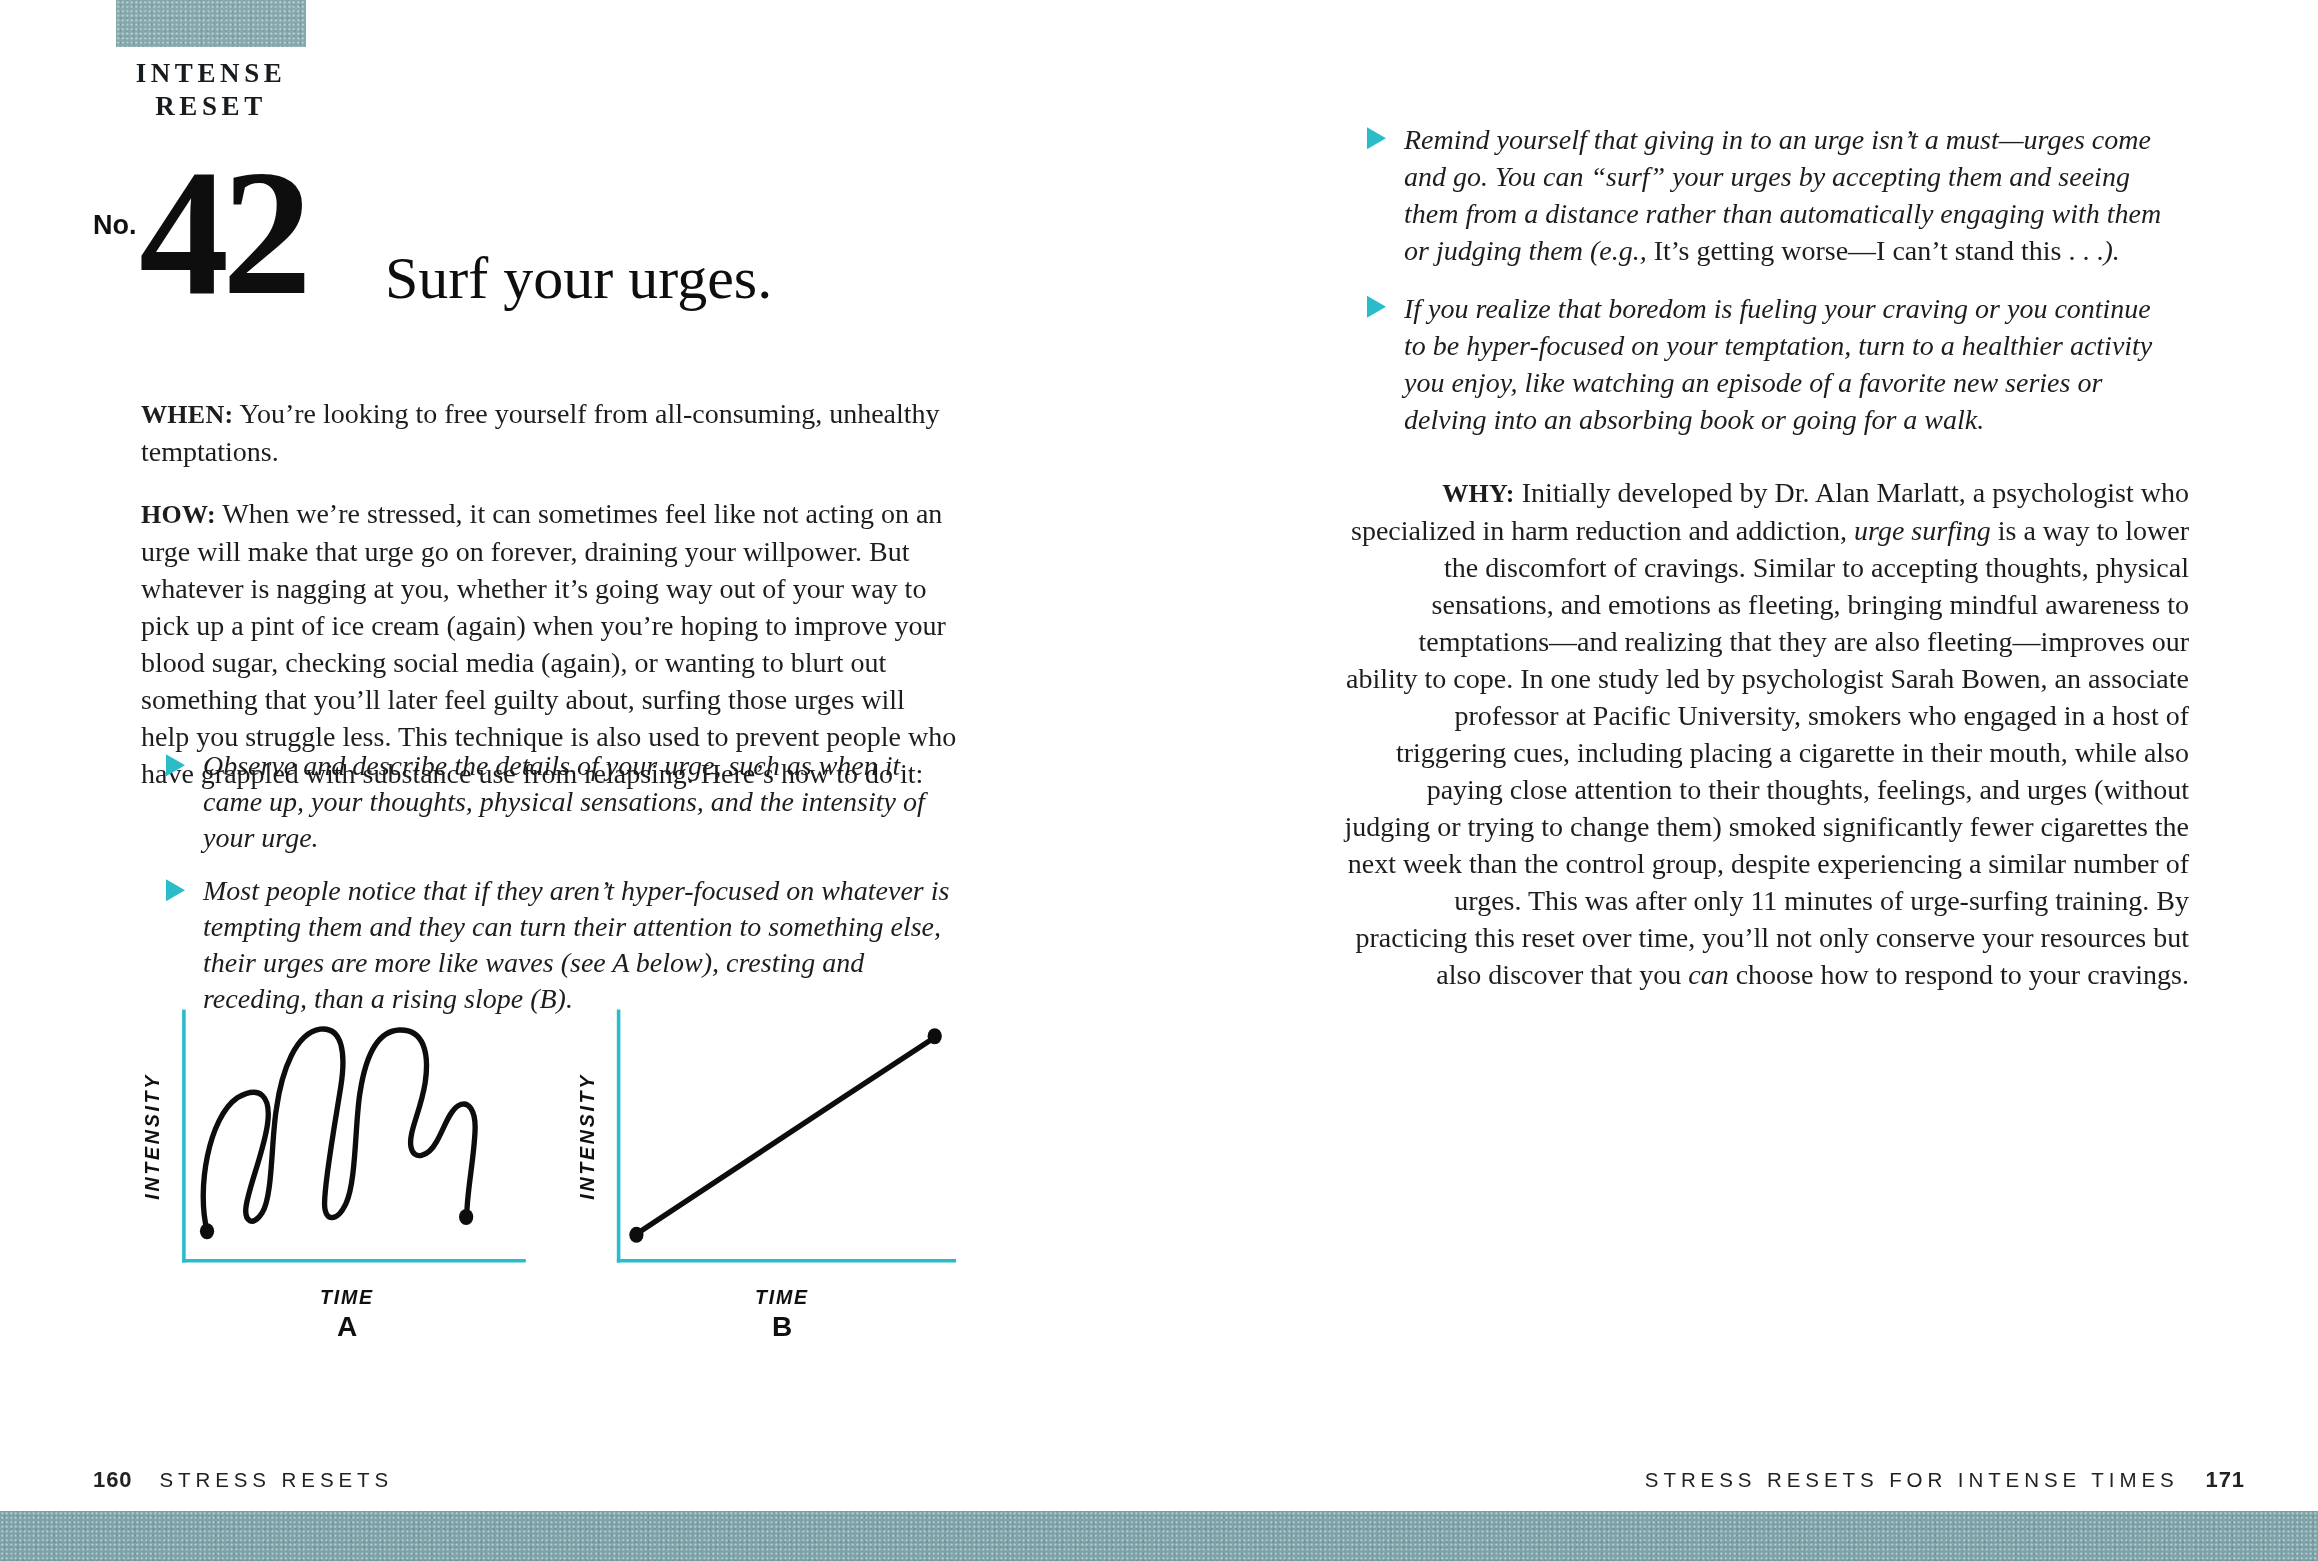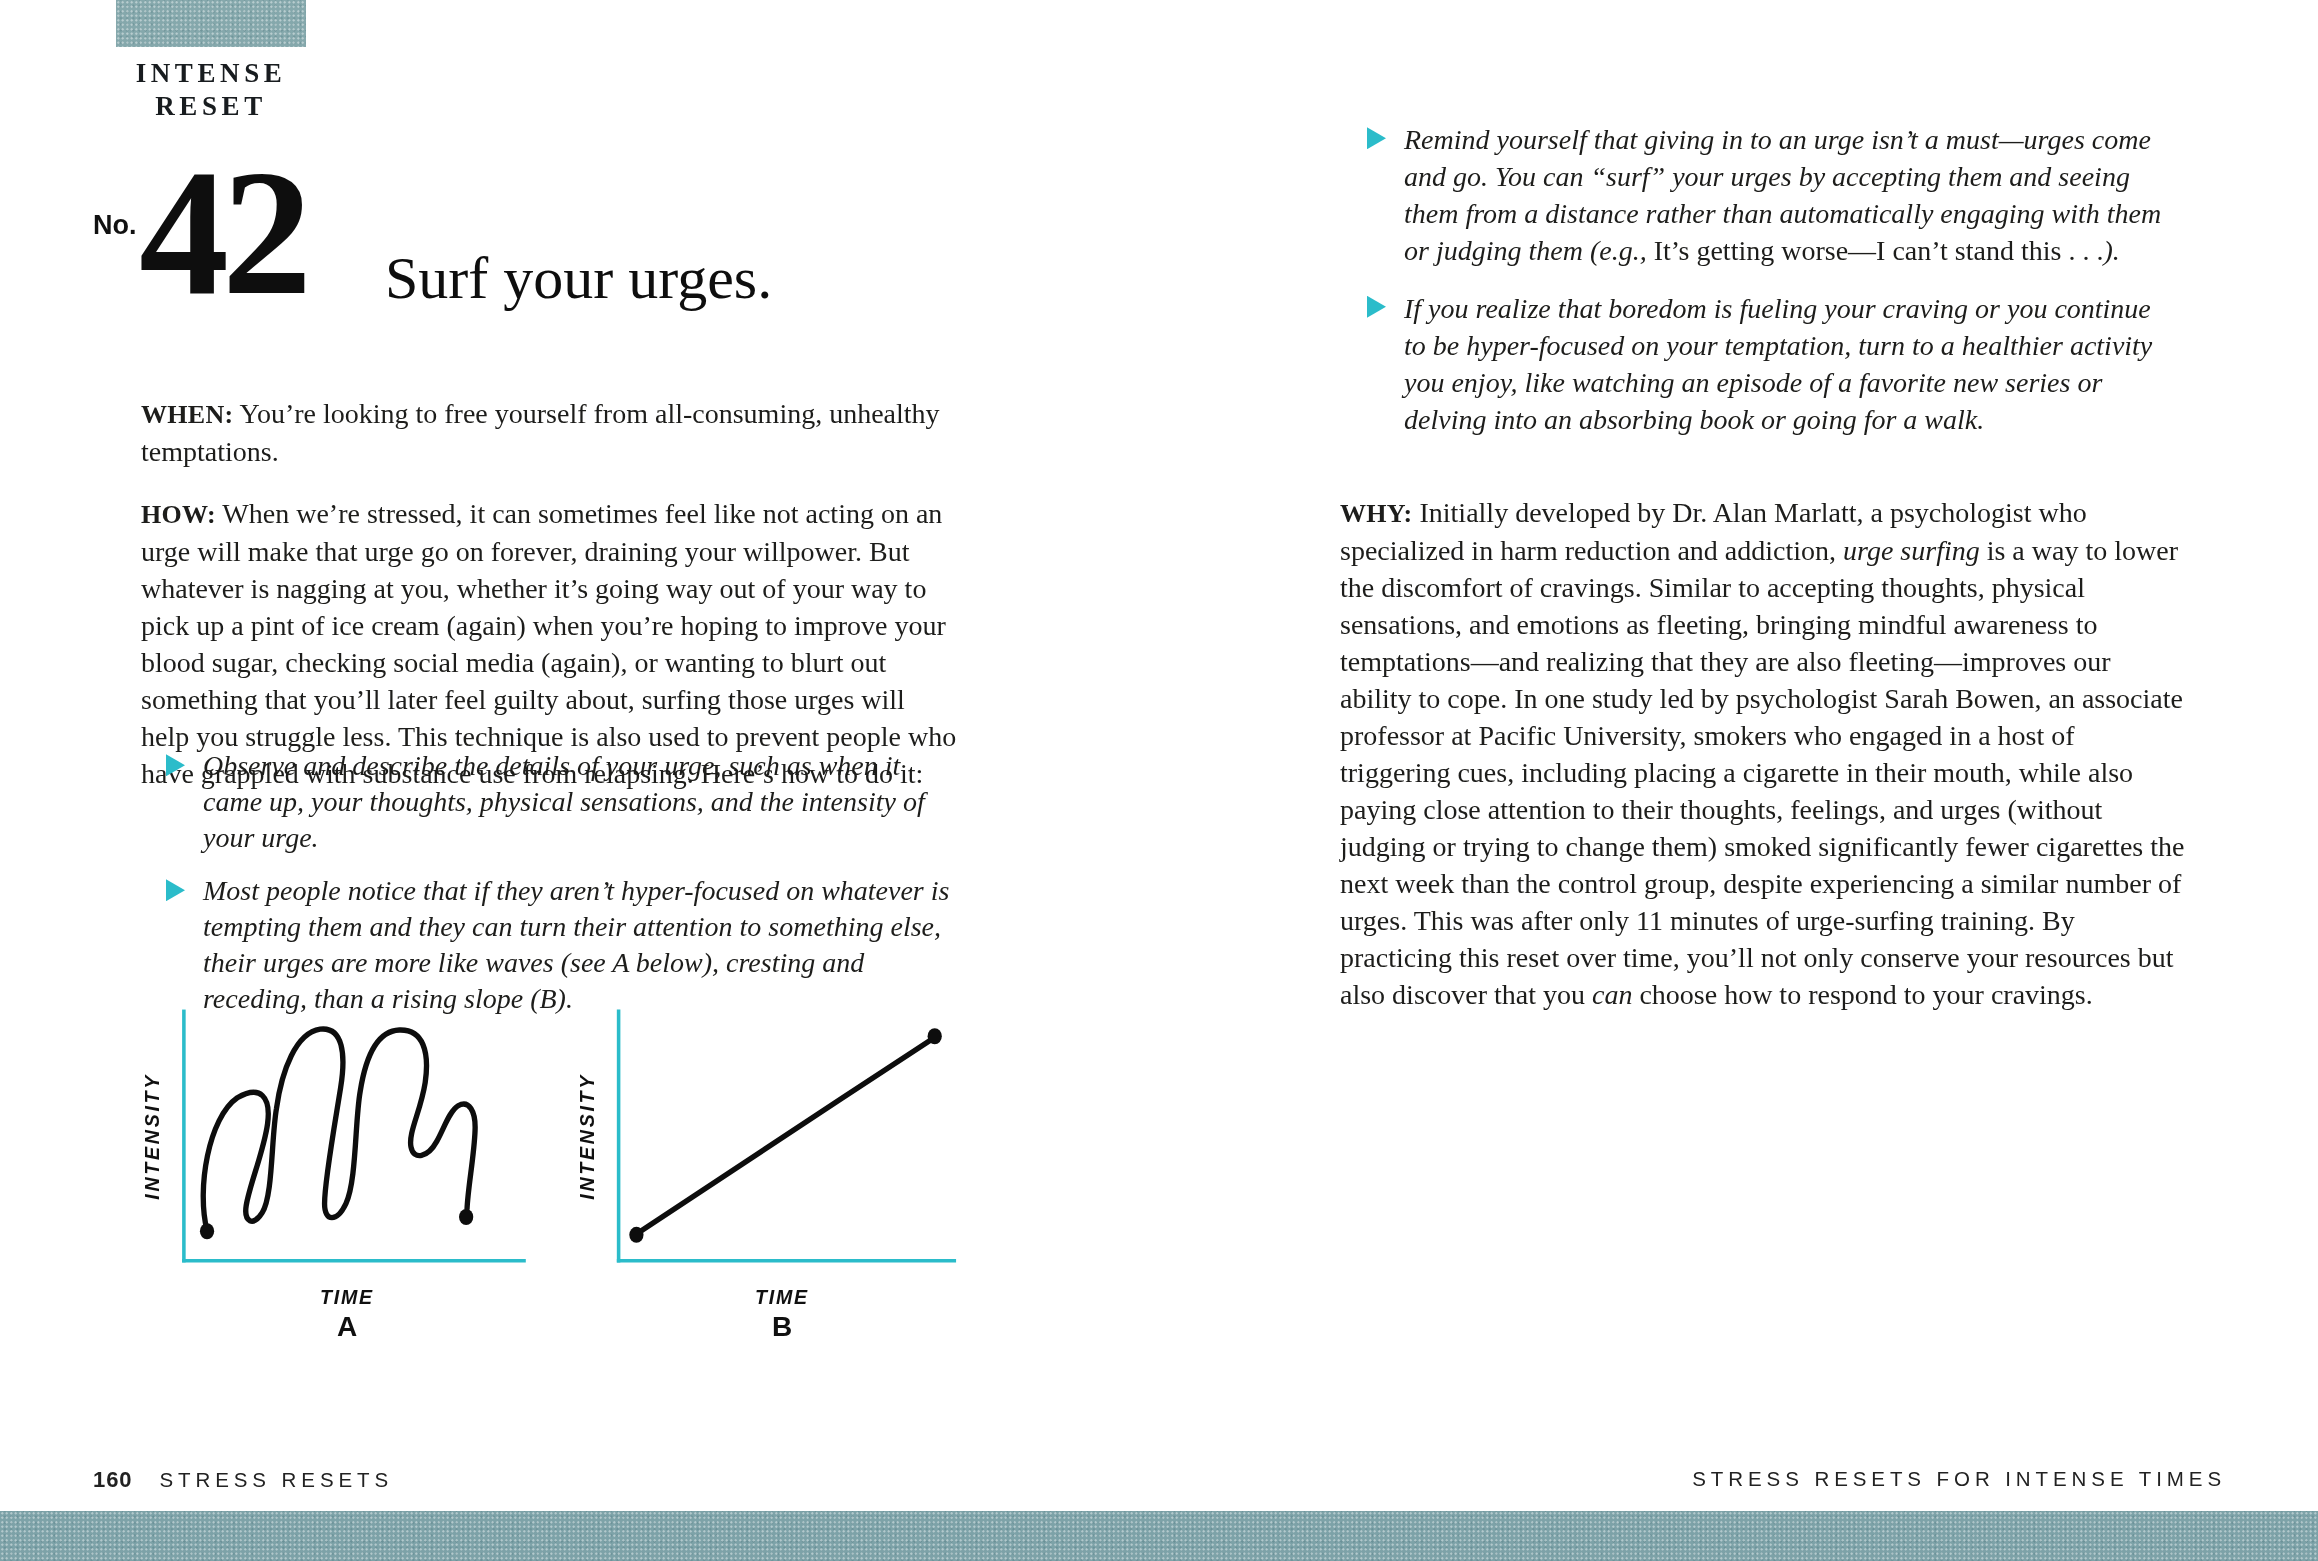--- a/index.html
+++ b/index.html
@@ -49,27 +49,27 @@
   .ylabel{writing-mode:vertical-rl;transform:rotate(180deg);
     font-family:"Liberation Sans",sans-serif;font-style:italic;font-weight:700;
     font-size:19.6px;letter-spacing:2.7px;color:#101010;}
   .chart-svg{position:absolute;left:37px;top:0;}
   .xlabel{position:absolute;left:37px;top:268px;width:352px;text-align:center;
     font-family:"Liberation Sans",sans-serif;font-style:italic;font-weight:700;
     font-size:19.6px;letter-spacing:1.8px;color:#101010;margin-top:12px;}
   .chart-letter{position:absolute;left:37px;top:305px;width:352px;text-align:center;
     font-family:"Liberation Sans",sans-serif;font-weight:700;font-size:28px;color:#101010;}
   
-  .why-para{left:1340px;top:466px;width:849px;}
+  .why-para{left:1340px;top:446px;width:849px;text-align:right;}
   .italic{font-style:italic;}
   
   .footer{top:1467px;display:flex;align-items:baseline;gap:27px;
     font-family:"Liberation Sans",sans-serif;color:#222;}
   .footer-left{left:93px;}
-  .footer-right{right:93px;flex-direction:column;}
+  .footer-right{right:74px;}
   .footer .pagenum{font-weight:700;font-size:22px;letter-spacing:0.9px;}
   .footer .foot-title{font-size:20.5px;letter-spacing:.24em;}
   .bottom-band{left:0;bottom:0;width:2319px;height:51px;background-color:#7da2a8;}
 </style>
 </head>
 <body>
 
 <div id="canvas">
 
   <div class="abs tag-box teal-texture"></div>

